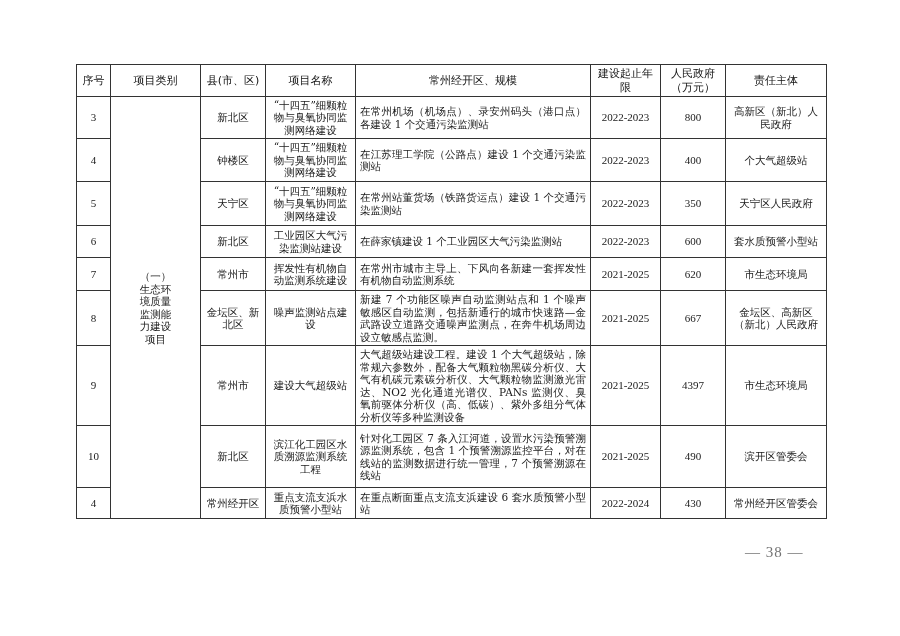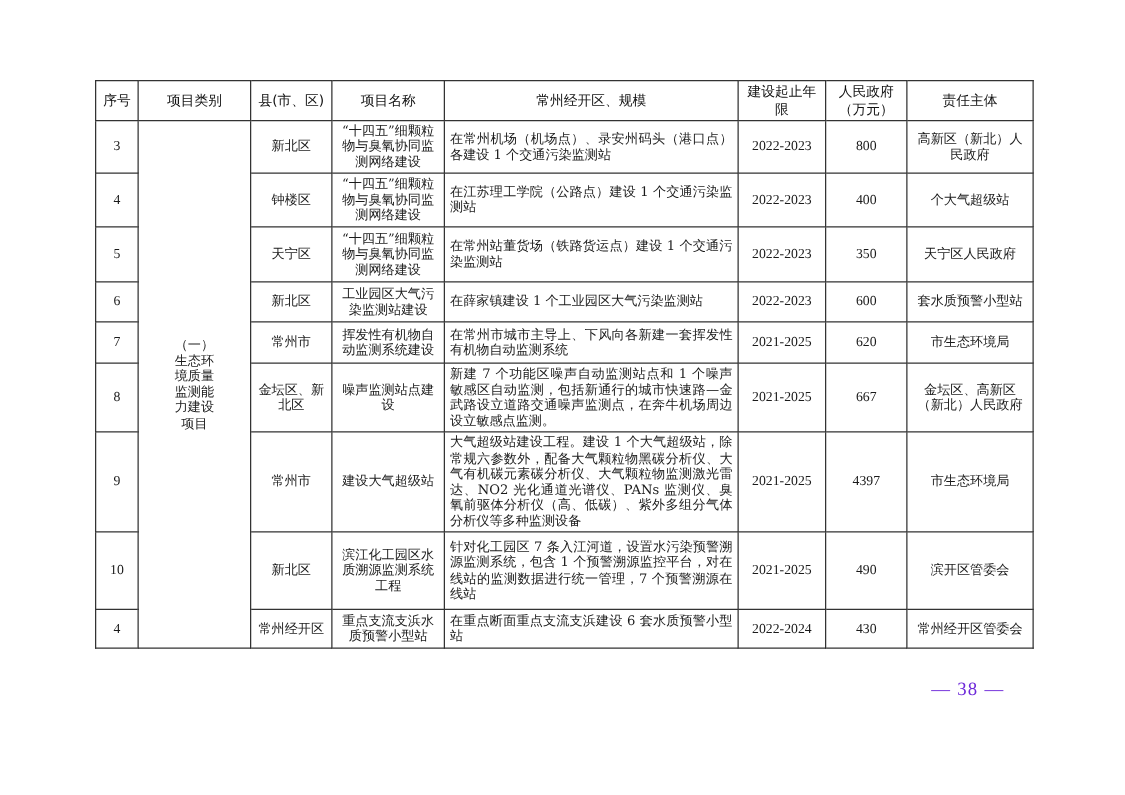--- a/index.html
+++ b/index.html
@@ -53,21 +53,21 @@
     .doc-table td.category {
       padding: 0 24px;
       vertical-align: middle;
     }
     .page-number {
       position: absolute;
       left: 745px;
       top: 544px;
       font-family: "Liberation Serif", "DejaVu Serif", serif;
       font-size: 15px;
-      color: #6d28d9;
+      color: #737373;
       letter-spacing: 1px;
     }
   </style>
 </head>
 <body>
 
 <table class="doc-table">
   <colgroup>
     <col style="width:34px">
     <col style="width:90px">

